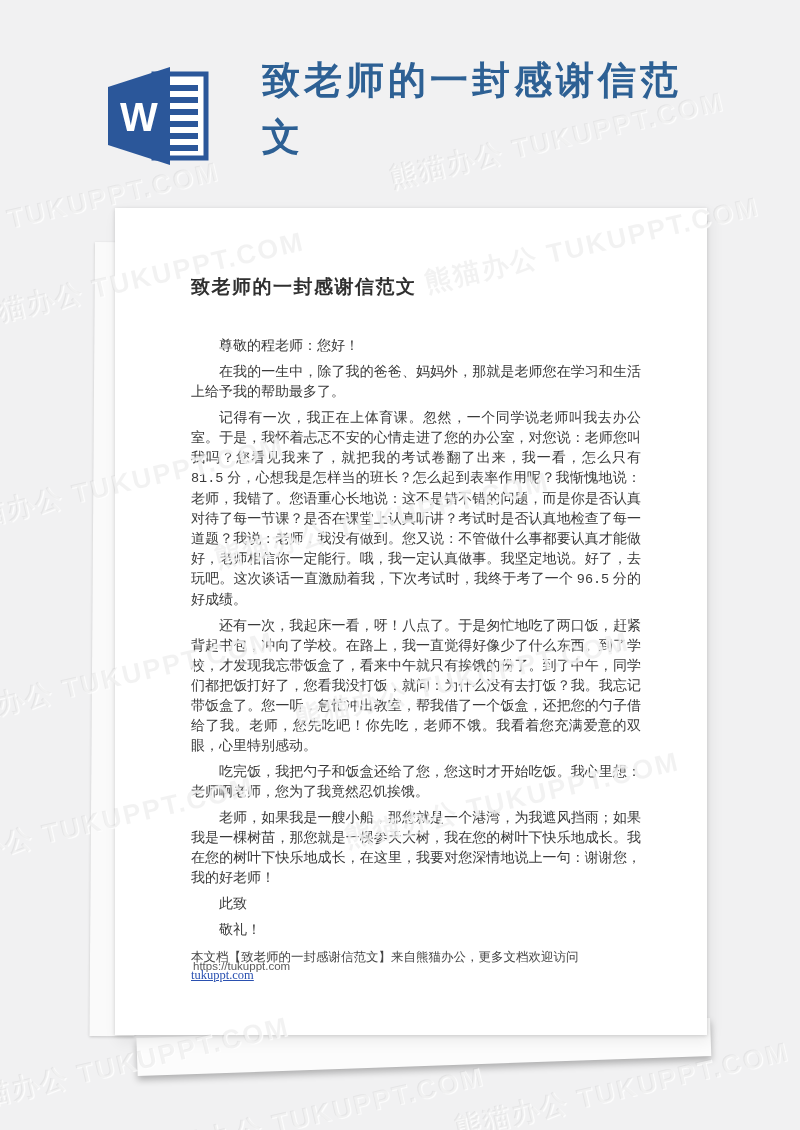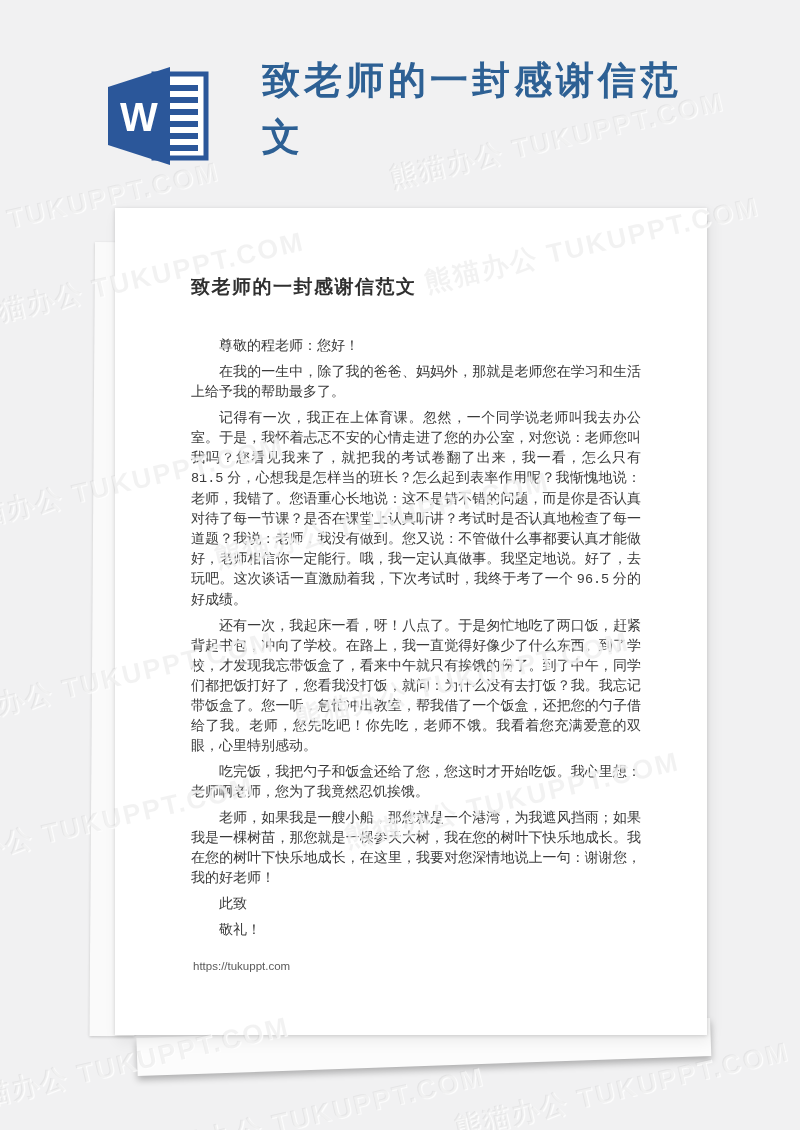--- a/index.html
+++ b/index.html
@@ -101,20 +101,24 @@
         <p><span>尊敬的程老师：您好！</span></p>
         <p><span>在我的一生中，除了我的爸爸、妈妈外，那就是老师您在学习和生活上给予我的帮助最多了。</span></p>
         <p><span>记得有一次，我正在上体育课。忽然，一个同学说老师叫我去办公室。于是，我怀着忐忑不安的心情走进了您的办公室，对您说：老师您叫我吗？您看见我来了，就把我的考试卷翻了出来，我一看，怎么只有 </span><span class="num">81.5</span><span> 分，心想我是怎样当的班长？怎么起到表率作用呢？我惭愧地说：老师，我错了。您语重心长地说：这不是错不错的问题，而是你是否认真对待了每一节课？是否在课堂上认真听讲？考试时是否认真地检查了每一道题？我说：老师，我没有做到。您又说：不管做什么事都要认真才能做好，老师相信你一定能行。哦，我一定认真做事。我坚定地说。好了，去玩吧。这次谈话一直激励着我，下次考试时，我终于考了一个 </span><span class="num">96.5</span><span> 分的好成绩。</span></p>
         <p><span>还有一次，我起床一看，呀！八点了。于是匆忙地吃了两口饭，赶紧背起书包，冲向了学校。在路上，我一直觉得好像少了什么东西。到了学校，才发现我忘带饭盒了，看来中午就只有挨饿的份了。到了中午，同学们都把饭打好了，您看我没打饭，就问：为什么没有去打饭？我。我忘记带饭盒了。您一听，急忙冲出教室，帮我借了一个饭盒，还把您的勺子借给了我。老师，您先吃吧！你先吃，老师不饿。我看着您充满爱意的双眼，心里特别感动。</span></p>
         <p><span>吃完饭，我把勺子和饭盒还给了您，您这时才开始吃饭。我心里想：老师啊老师，您为了我竟然忍饥挨饿。</span></p>
         <p><span>老师，如果我是一艘小船，那您就是一个港湾，为我遮风挡雨；如果我是一棵树苗，那您就是一棵参天大树，我在您的树叶下快乐地成长。我在您的树叶下快乐地成长，在这里，我要对您深情地说上一句：谢谢您，我的好老师！</span></p>
         <p><span>此致</span></p>
         <p><span>敬礼！</span></p>
       </div>
 
+    <p class="doc-footer">
+      <span>本文档【致老师的一封感谢信范文】来自熊猫办公，更多文档欢迎访问</span><br>
+      <a href="#">tukuppt.com</a>
+    </p>
 
     <p class="doc-url">https://tukuppt.com</p>
   </main>
 
   <div class="watermark-layer">
       <span class="watermark" style="left: -115px; top: 230px;">熊猫办公 TUKUPPT.COM</span>
       <span class="watermark" style="left: 390px; top: 160px;">熊猫办公 TUKUPPT.COM</span>
       <span class="watermark" style="left: -30px; top: 300px;">熊猫办公 TUKUPPT.COM</span>
       <span class="watermark" style="left: 425px; top: 265px;">熊猫办公 TUKUPPT.COM</span>
       <span class="watermark" style="left: -50px; top: 505px;">熊猫办公 TUKUPPT.COM</span>

